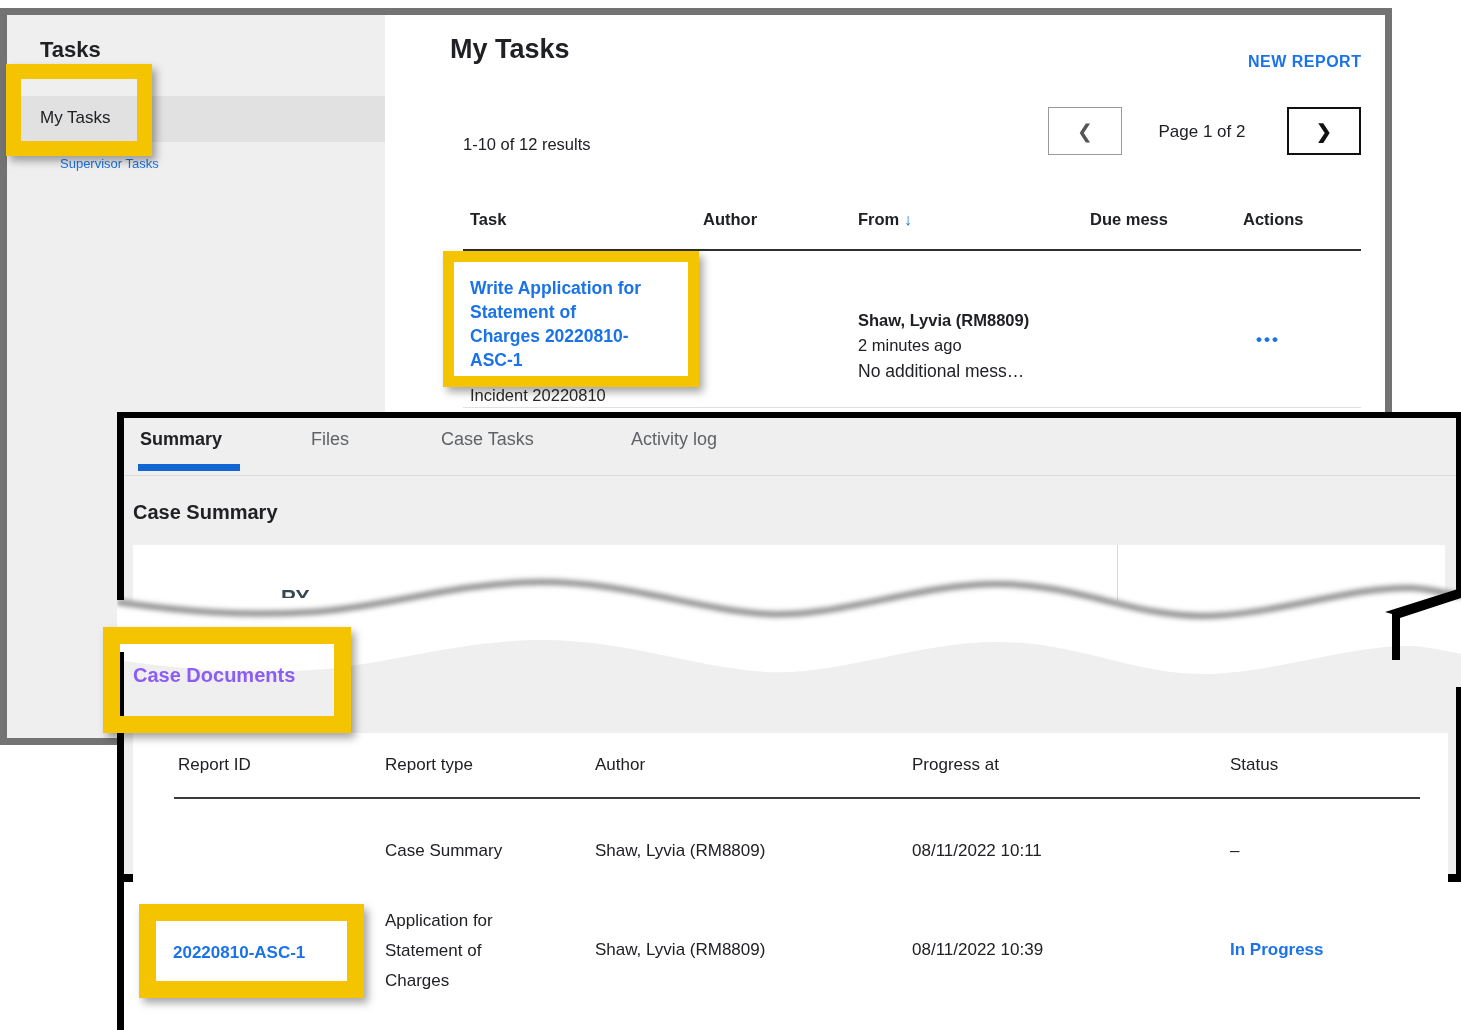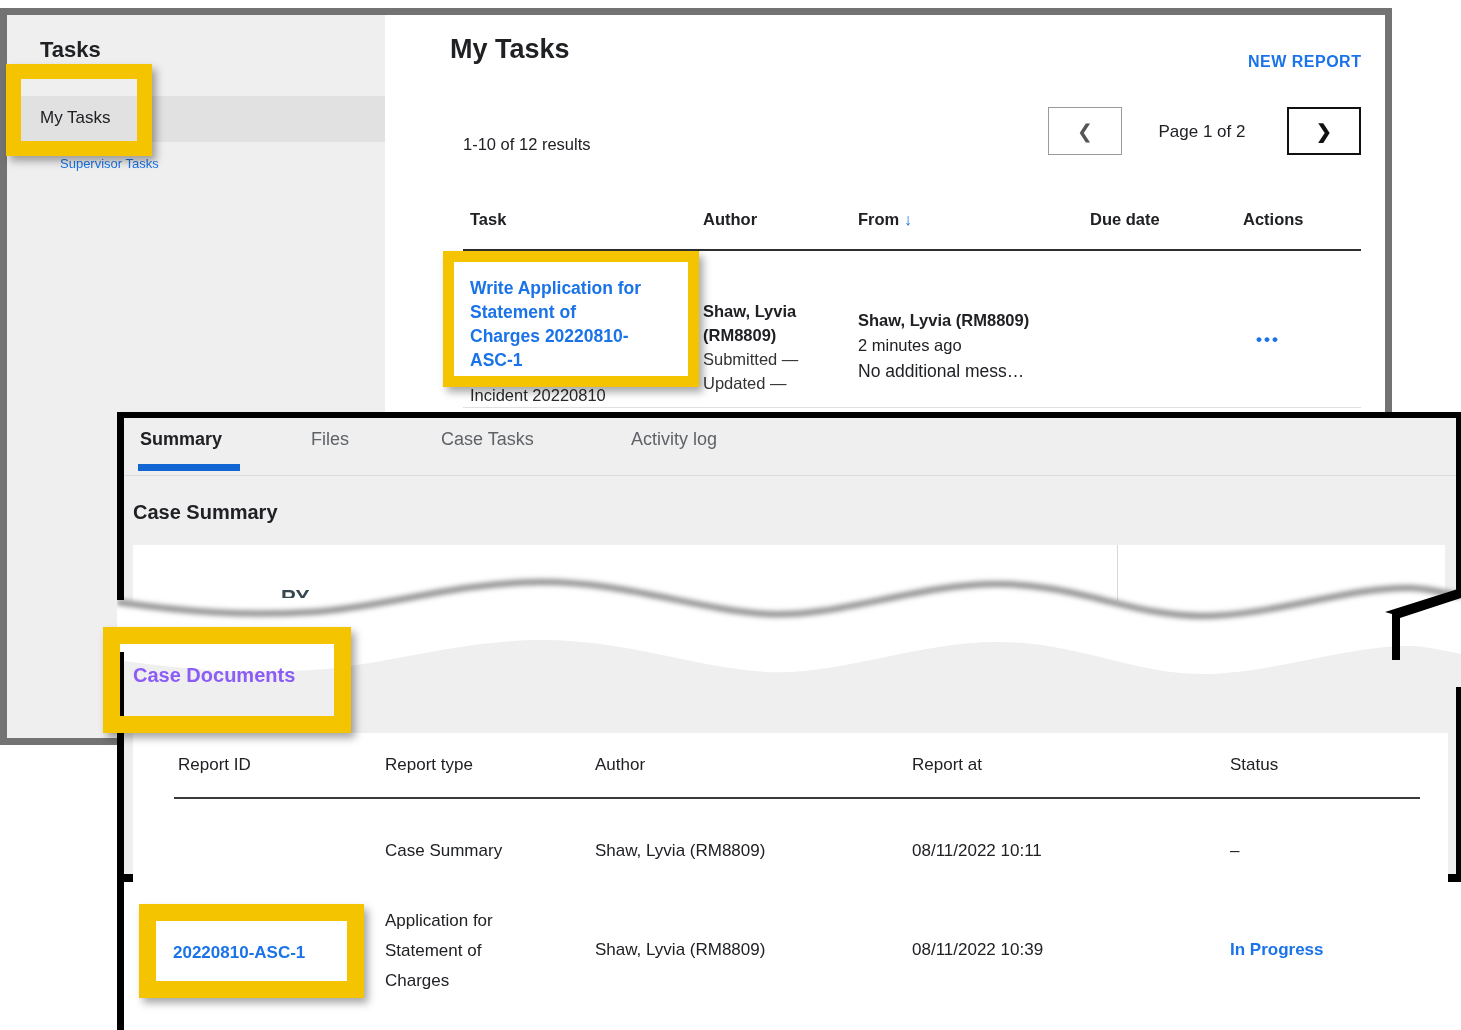--- a/index.html
+++ b/index.html
@@ -88,38 +88,32 @@
       <span>❮</span>
     </div>
     <div class="abs pg-label">Page 1 of 2</div>
     <div class="abs pg-btn pg-next">
       <span>❯</span>
     </div>
 
     <div class="abs t1-h" style="left:463px;">Task</div>
     <div class="abs t1-h" style="left:696px;">Author</div>
     <div class="abs t1-h" style="left:851px;"><span>From</span> <span class="sort-arrow">↓</span></div>
-    <div class="abs t1-h" style="left:1083px;">Due date</div>
+    <div class="abs t1-h" style="left:1083px;">Due mess</div>
     <div class="abs t1-h" style="left:1236px;">Actions</div>
     <div class="abs t1-sep"></div>
 
     <div class="abs task-link">
       <div>Write Application for</div>
       <div>Statement of</div>
       <div>Charges 20220810-</div>
       <div>ASC-1</div>
     </div>
     <div class="abs task-sub">Incident 20220810</div>
 
-    <div class="abs cell-author">
-      <div class="nm">Shaw, Lyvia</div>
-      <div class="nm">(RM8809)</div>
-      <div>Submitted —</div>
-      <div>Updated —</div>
-    </div>
 
     <div class="abs cell-from">
       <div class="nm">Shaw, Lyvia (RM8809)</div>
       <div>2 minutes ago</div>
       <div class="msg">No additional mess…</div>
     </div>
 
     <div class="abs actions-dots">•••</div>
     <div class="abs t1-rowsep"></div>
   </div>
@@ -133,21 +127,21 @@
     <div class="abs tabbar-sep"></div>
 
     <div class="abs sec-title" style="left:16px;top:83px;">Case Summary</div>
     <div class="abs card1"></div>
     <div class="abs card1-divider"></div>
 
     <div class="abs card2"></div>
     <div class="abs t2-h" style="left:61px;">Report ID</div>
     <div class="abs t2-h" style="left:268px;">Report type</div>
     <div class="abs t2-h" style="left:478px;">Author</div>
-    <div class="abs t2-h" style="left:795px;">Report at</div>
+    <div class="abs t2-h" style="left:795px;">Progress at</div>
     <div class="abs t2-h" style="left:1113px;">Status</div>
     <div class="abs t2-sep"></div>
 
     <div class="abs t2-cell" style="left:268px;top:423px;">Case Summary</div>
     <div class="abs t2-cell" style="left:478px;top:423px;">Shaw, Lyvia (RM8809)</div>
     <div class="abs t2-cell" style="left:795px;top:423px;">08/11/2022 10:11</div>
     <div class="abs t2-cell" style="left:1113px;top:423px;">–</div>
 
     <div class="abs doc-link" style="left:56px;top:522px;">20220810-ASC-1</div>
     <div class="abs t2-cell" style="left:268px;top:488px;line-height:30px;">

